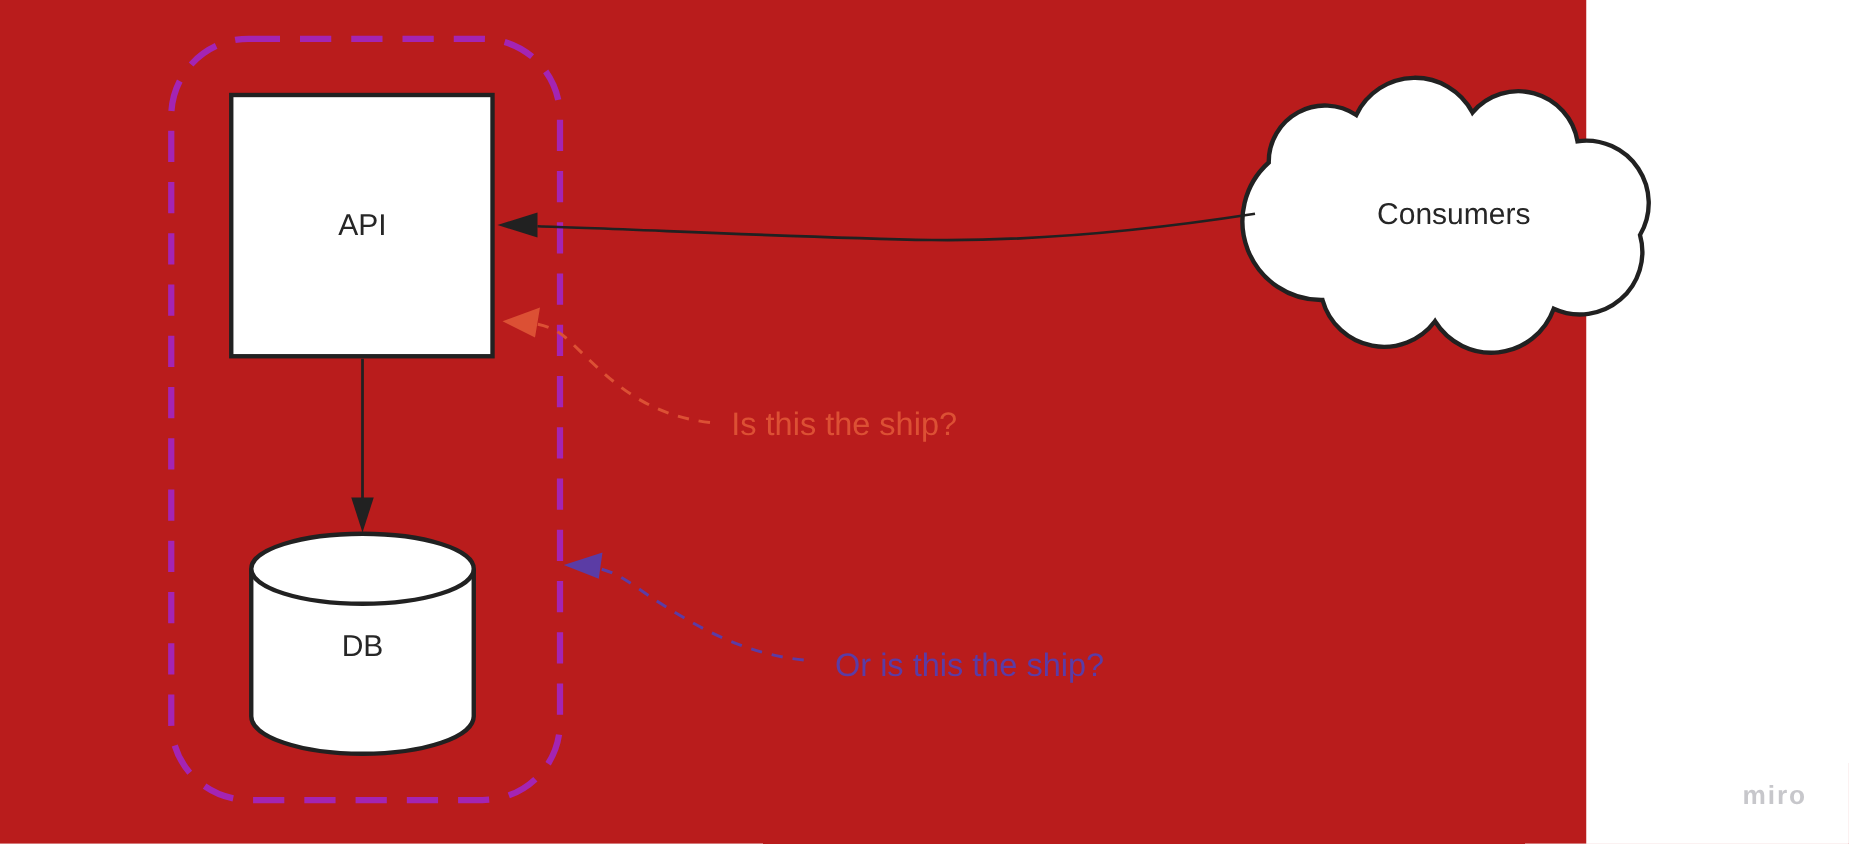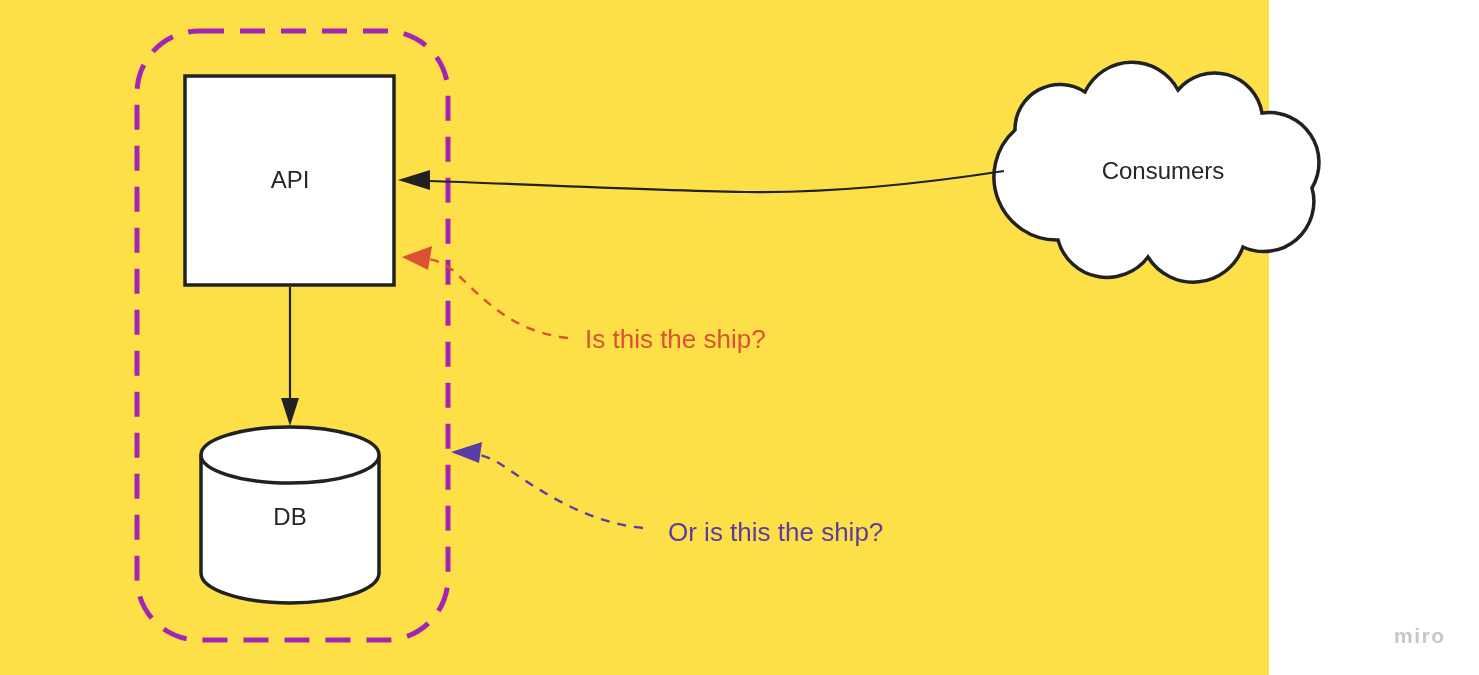--- a/index.html
+++ b/index.html
@@ -8,21 +8,21 @@
     background: #ffffff;
     width: 1479px;
     height: 675px;
     overflow: hidden;
     font-family: "Liberation Sans", "DejaVu Sans", sans-serif;
   }
   .canvas {
     position: relative;
     width: 1269px;
     height: 675px;
-    background: #fde047;
+    background: #b91c1c;
   }
   svg { display: block; }
   text {
     font-family: "Liberation Sans", "DejaVu Sans", sans-serif;
   }
   .node-label {
     font-size: 24px;
     fill: #262626;
   }
   .annotation-label {

